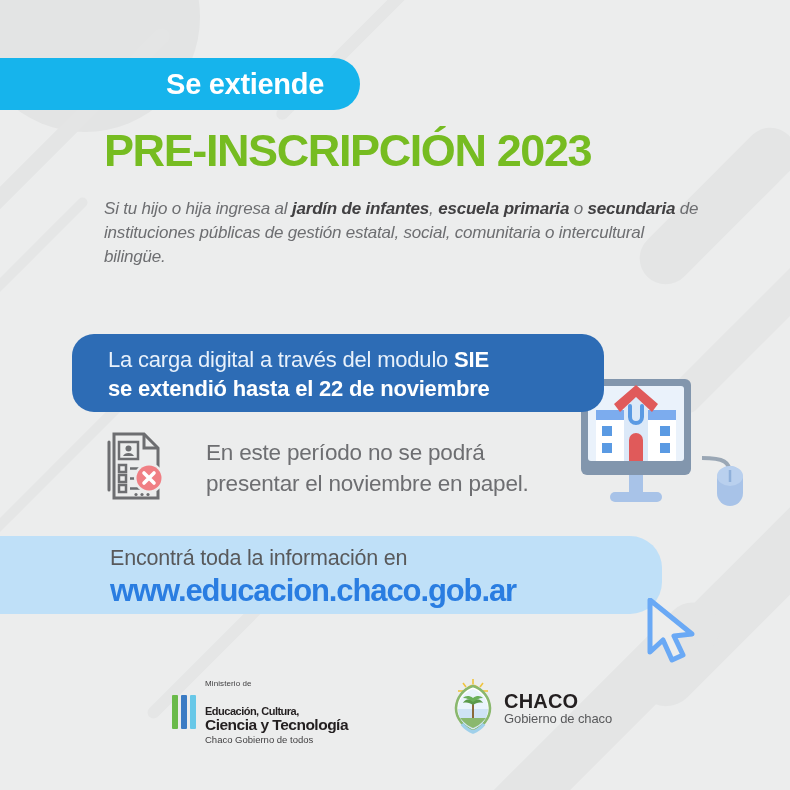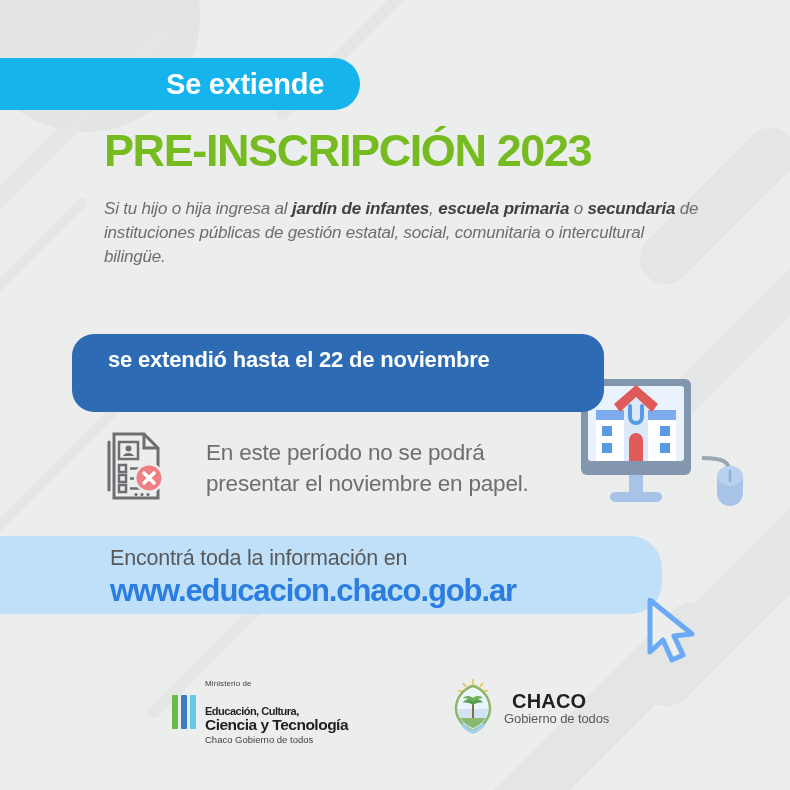--- a/index.html
+++ b/index.html
@@ -95,21 +95,21 @@
   .bars{display:flex;gap:3px;align-items:flex-end;height:34px;}
   .bars i{display:block;width:6px;height:34px;border-radius:1px;}
   .min-txt{line-height:1;}
   .min-l0{font-size:8px;color:#414042;letter-spacing:0.1px;margin-bottom:18px;}
   .min-l1{font-size:11px;color:#231f20;font-weight:bold;letter-spacing:-0.5px;}
   .min-l2{font-size:15.5px;color:#231f20;font-weight:bold;letter-spacing:-0.5px;}
   .min-l3{font-size:9.5px;color:#414042;letter-spacing:0px;margin-top:2px;}
 
   .logo-chaco{position:absolute;left:452px;top:2px;display:flex;align-items:center;gap:10px;}
   .ch-txt{line-height:1.05;}
-  .ch-l1{font-size:20px;color:#231f20;font-weight:bold;letter-spacing:0.2px;margin-left:8px;}
+  .ch-l1{font-size:20px;color:#231f20;font-weight:bold;letter-spacing:0.2px;}
   .ch-l2{font-size:13px;color:#58595b;letter-spacing:-0.1px;}
 
   
   .monitor{position:absolute;left:574px;top:358px;}
   .cursor{position:absolute;left:646px;top:598px;}
   .doc-icon{flex:0 0 auto;}
 </style>
 </head>
 <body>
 
@@ -166,20 +166,21 @@
       <path d="M55 103 L55 82 a7 7 0 0 1 14 0 L69 103 Z" fill="#e05a5a"></path>
 
       <rect x="28" y="68" width="10" height="10" fill="#5a9ae3"></rect>
       <rect x="28" y="85" width="10" height="10" fill="#5a9ae3"></rect>
       <rect x="86" y="68" width="10" height="10" fill="#5a9ae3"></rect>
       <rect x="86" y="85" width="10" height="10" fill="#5a9ae3"></rect>
     </svg>
   </div>
 
   <div class="sie-box">
+    <div class="sie-l1"><span>La carga digital a través del modulo </span><b>SIE</b></div>
     <div class="sie-l2">se extendió hasta el 22 de noviembre</div>
   </div>
 
   <div class="note-row">
     <span class="doc-icon">
       <svg width="62" height="72" viewBox="0 0 62 72" xmlns="http://www.w3.org/2000/svg">
         <path d="M10 4 H40 L54 18 V68 H10 Z" fill="none" stroke="#6d6e71" stroke-width="3"></path>
         <path d="M40 4 V18 H54" fill="none" stroke="#6d6e71" stroke-width="3"></path>
         <path d="M5 12 V60" stroke="#6d6e71" stroke-width="3" stroke-linecap="round"></path>
         <rect x="15" y="12" width="19" height="17" fill="none" stroke="#6d6e71" stroke-width="2.5"></rect>
@@ -250,19 +251,19 @@
           <rect x="20" y="24" width="2" height="16" fill="#8a6a3a"></rect>
           <path d="M21 22 c-6-2-9 1-10 3 c4-1 7 0 10 2 Z" fill="#5a9a4a"></path>
           <path d="M21 22 c6-2 9 1 10 3 c-4-1-7 0-10 2 Z" fill="#5a9a4a"></path>
           <path d="M21 20 c-4-3-8-2-10 0 c4 0 7 2 10 4 Z" fill="#6bb05a"></path>
           <path d="M21 20 c4-3 8-2 10 0 c-4 0-7 2-10 4 Z" fill="#6bb05a"></path>
           <path d="M10 46 c4 5 8 7 11 8 c3-1 7-3 11-8" fill="none" stroke="#9fd0ea" stroke-width="3.5"></path>
         </svg>
       </span>
       <span class="ch-txt">
         <div class="ch-l1">CHACO</div>
-        <div class="ch-l2">Gobierno de todos</div>
+        <div class="ch-l2">Gobierno de chaco</div>
       </span>
     </div>
 
   </div>
 
 </div>
 
 </body></html>

